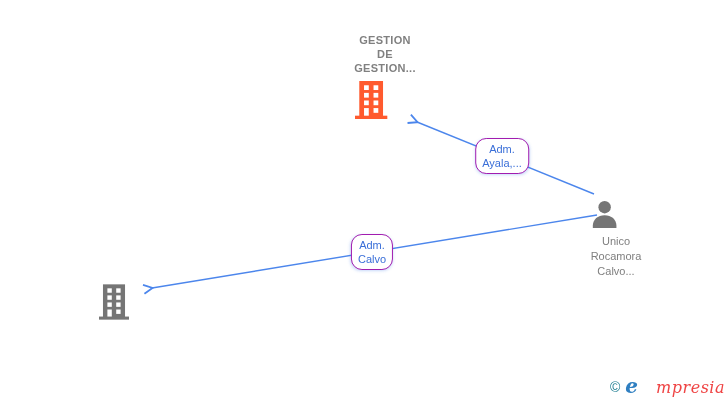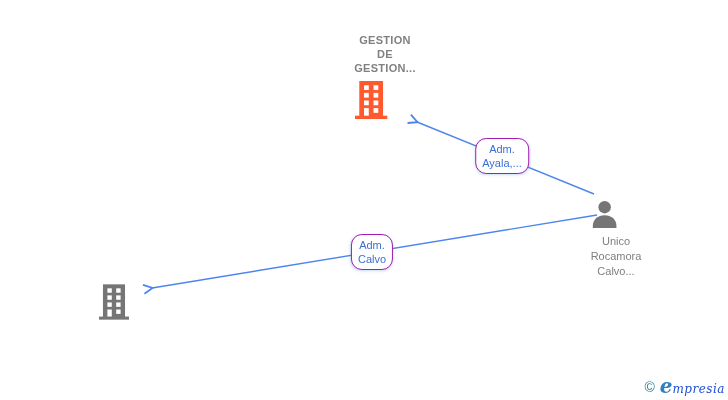--- a/index.html
+++ b/index.html
@@ -49,22 +49,22 @@
   }
   .watermark .copy{
     font-style:normal;color:#1f7f93;font-size:14px;
     margin-right:5px;position:relative;top:-1px;
   }
   .watermark .brand-e{
     font-family:"DejaVu Serif",serif;color:#2f7fc1;
     font-size:20px;font-weight:bold;
   }
   .watermark .brand-rest{
-    font-family:"DejaVu Serif",serif;color:#1d4ed8;
-    font-size:12px;letter-spacing:.5px;
+    font-family:"DejaVu Serif",serif;color:#ef4444;
+    font-size:16px;letter-spacing:.5px;margin-left:18px;
   }
 </style>
 </head>
 <body>
 
 <div class="canvas">
 
   <svg class="edges" viewBox="0 0 728 400">
     <defs>
       <marker id="arrowhead" viewBox="0 0 10 10" refX="1.5" refY="5" markerWidth="8" markerHeight="8" orient="auto-start-reverse">

